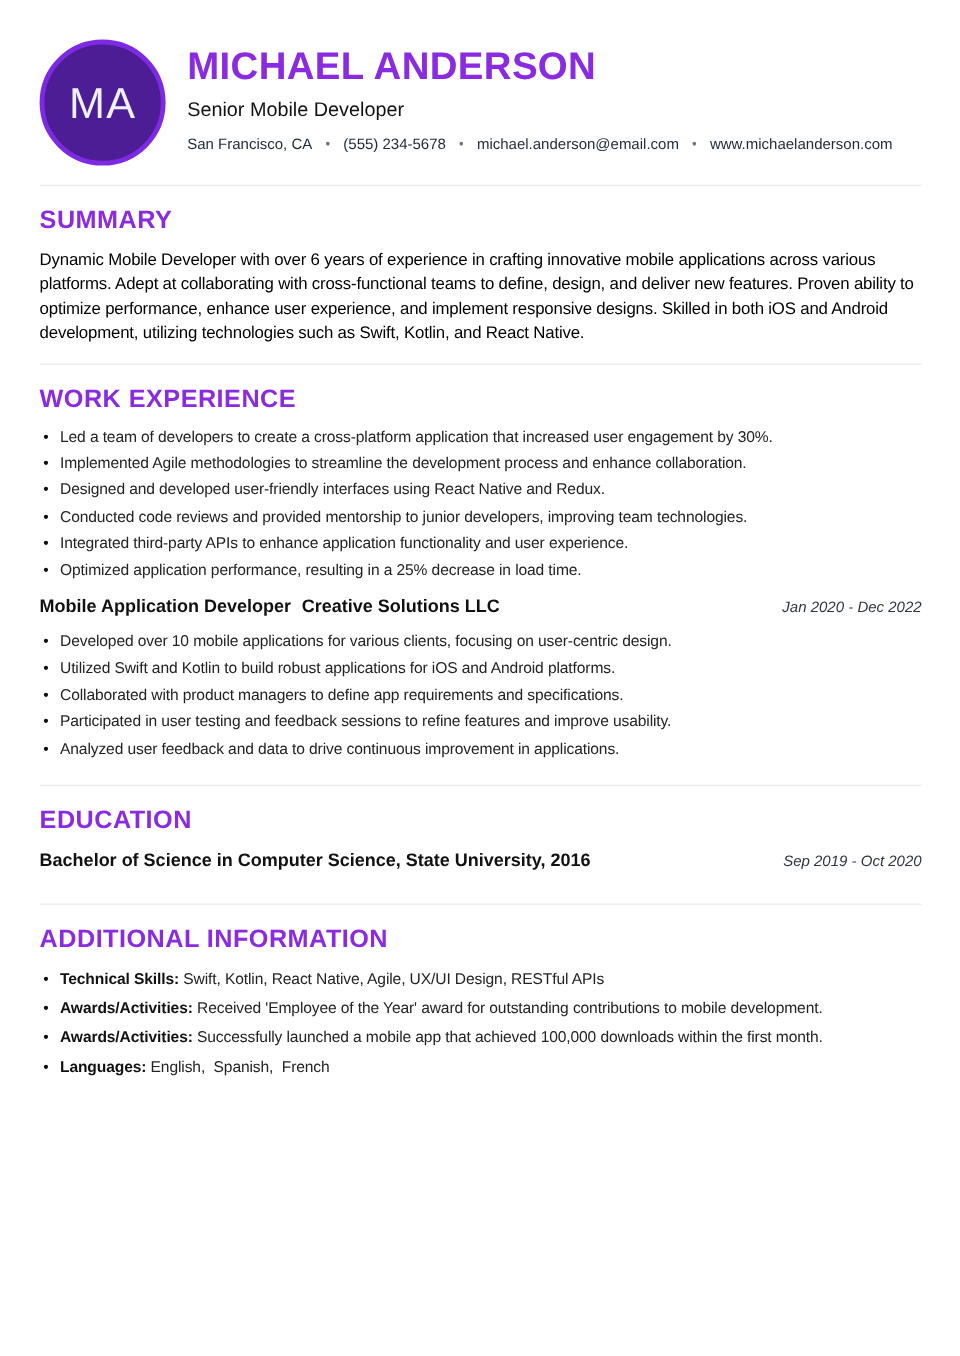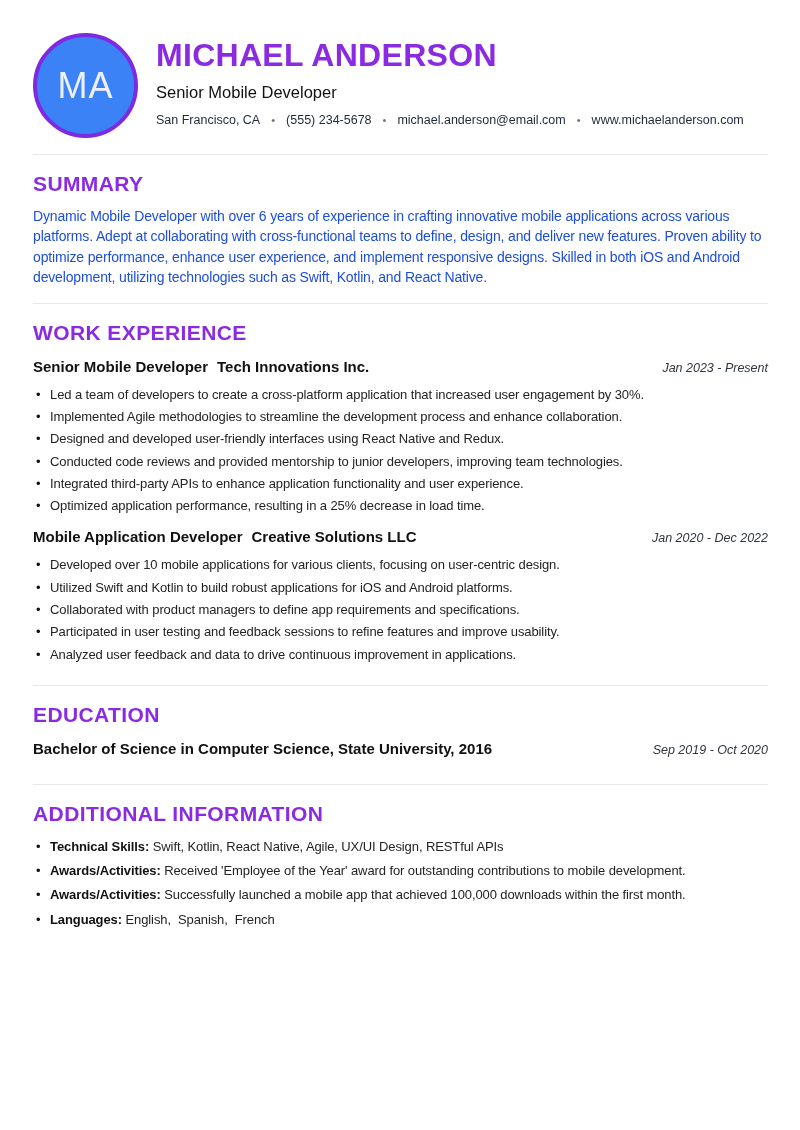--- a/index.html
+++ b/index.html
@@ -9,41 +9,41 @@
     font-family: "Liberation Sans", sans-serif;
     color: #222222;
     overflow: hidden;
   }
   .page { padding: 33px 32px 0 33px; }
 
   
   .header { display: flex; align-items: flex-start; gap: 18px; }
   .avatar {
     width: 105px; height: 105px; border-radius: 50%;
-    border: 4px solid #7d2ae2; background: #3b82f6;
+    border: 4px solid #7d2ae2; background: #4c1d95;
     display: flex; align-items: center; justify-content: center;
     flex-shrink: 0;
   }
   .avatar-initials { color: #eef1f4; font-size: 36px; font-weight: 500; letter-spacing: 1px; }
   .header-info { padding-top: 4px; min-width: 0; }
   .name { color: #8a2be2; font-size: 32px; font-weight: 700; letter-spacing: 0.3px; line-height: 1.15; }
   .subtitle { margin-top: 9px; font-size: 16.5px; font-weight: 500; color: #111111; }
   .contact-row { margin-top: 11px; font-size: 12.5px; color: #1f2937; display: flex; align-items: center; white-space: nowrap; }
   .contact-sep { color: #6b7280; margin: 0 11px; font-size: 11px; }
 
   
   .divider { border: none; border-top: 1px solid #e8e8e8; height: 0; }
   .d1 { margin-top: 16px; }
   .d2 { margin-top: 15px; }
   .d3 { margin-top: 21px; }
   .d4 { margin-top: 27px; }
 
   
   .sec-heading { color: #8a2be2; font-size: 21px; font-weight: 700; letter-spacing: 0.4px; margin-top: 17px; }
-  .summary-text { margin-top: 10px; font-size: 14px; line-height: 20.4px; letter-spacing: -0.15px; color: #1d4ed8; }
+  .summary-text { margin-top: 10px; font-size: 14px; line-height: 20.4px; letter-spacing: -0.15px; color: #000000; }
 
   
   .entry-head { display: flex; justify-content: space-between; align-items: baseline; margin-top: 13px; }
   .entry-title { font-size: 15px; font-weight: 700; color: #111111; }
   .entry-company { margin-left: 9px; }
   .entry-dates { font-size: 12.5px; font-style: italic; color: #2f3640; white-space: nowrap; flex-shrink: 0; margin-left: 16px; }
 
   
   .bullets { list-style: none; margin-top: 9px; }
   .bullets li {
@@ -86,26 +86,20 @@
   <section>
     <h2 class="sec-heading">SUMMARY</h2>
     <p class="summary-text">Dynamic Mobile Developer with over 6 years of experience in crafting innovative mobile applications across various platforms. Adept at collaborating with cross-functional teams to define, design, and deliver new features. Proven ability to optimize performance, enhance user experience, and implement responsive designs. Skilled in both iOS and Android development, utilizing technologies such as Swift, Kotlin, and React Native.</p>
   </section>
 
   <hr class="divider d2">
   <section>
     <h2 class="sec-heading">WORK EXPERIENCE</h2>
 
     <div>
-      <div class="entry-head">
-        <div>
-          <span class="entry-title">Senior Mobile Developer</span><span class="entry-title entry-company">Tech Innovations Inc.</span>
-        </div>
-        <span class="entry-dates">Jan 2023 - Present</span>
-      </div>
       <ul class="bullets">
         <li>Led a team of developers to create a cross-platform application that increased user engagement by 30%.</li>
         <li>Implemented Agile methodologies to streamline the development process and enhance collaboration.</li>
         <li>Designed and developed user-friendly interfaces using React Native and Redux.</li>
         <li>Conducted code reviews and provided mentorship to junior developers, improving team technologies.</li>
         <li>Integrated third-party APIs to enhance application functionality and user experience.</li>
         <li>Optimized application performance, resulting in a 25% decrease in load time.</li>
       </ul>
     </div>
 

